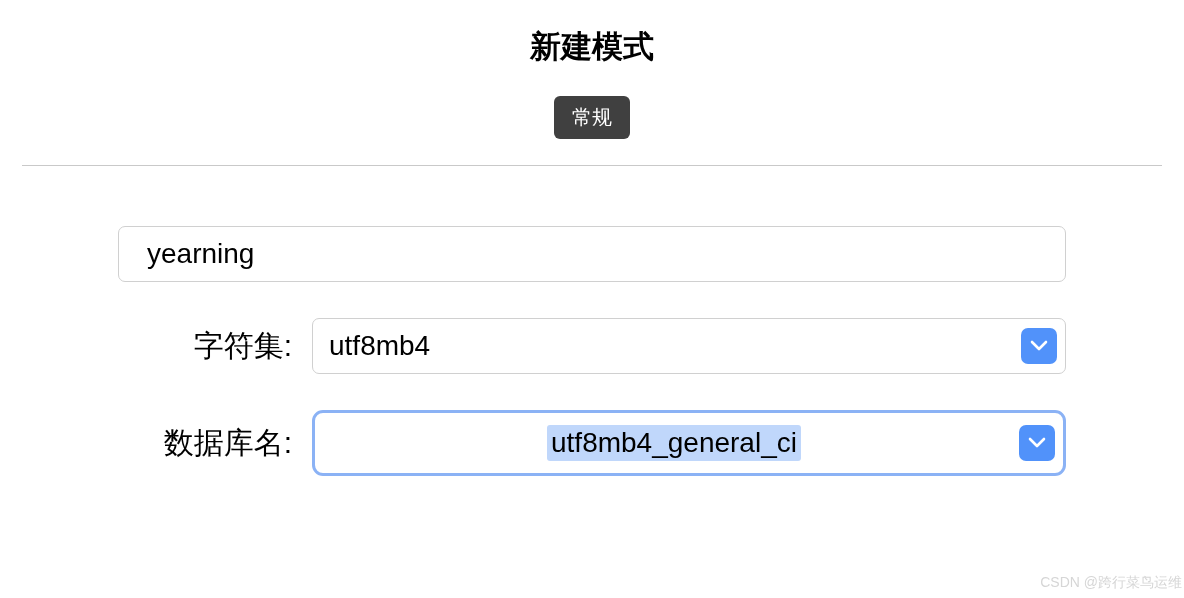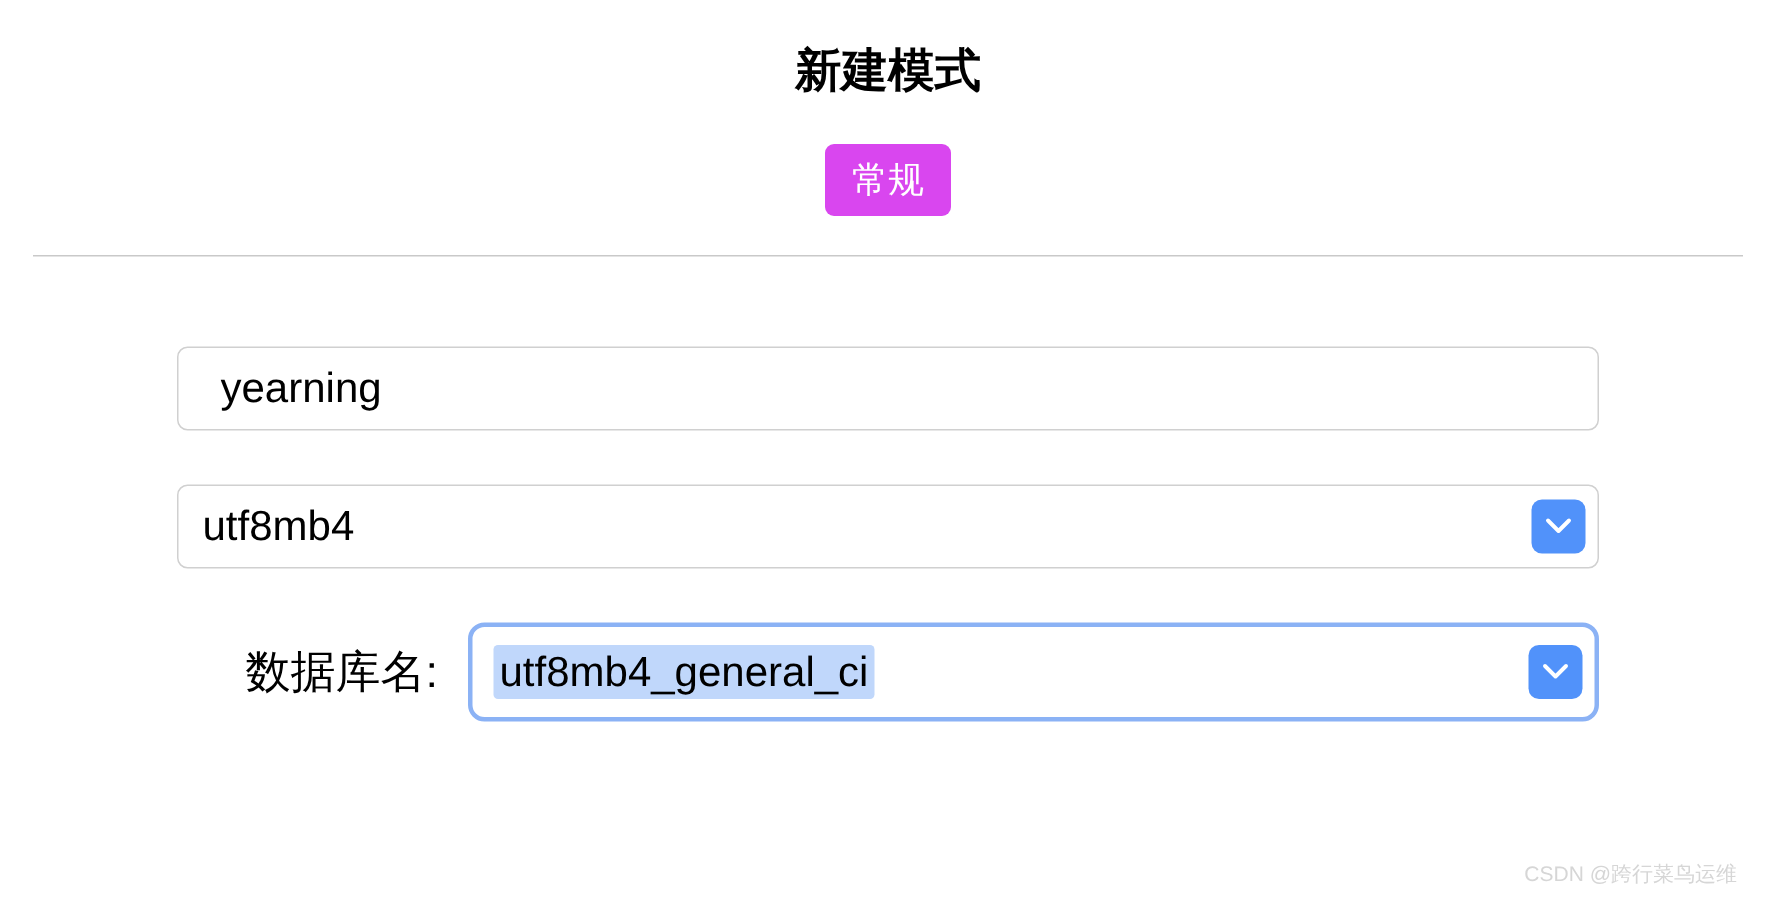--- a/index.html
+++ b/index.html
@@ -24,23 +24,23 @@
       color: #000;
       margin-top: 6px;
       margin-bottom: 28px;
     }
     .tab-row {
       text-align: center;
       margin-bottom: 26px;
     }
     .tab-active {
       display: inline-block;
-      background: #d946ef;
+      background: #404040;
       color: #ffffff;
-      font-size: 24px;
+      font-size: 20px;
       font-weight: 500;
       padding: 8px 18px;
       border-radius: 6px;
     }
     .divider {
       border: none;
       border-top: 1.5px solid #c9c9c9;
       margin: 0;
     }
     .form-area {
@@ -119,21 +119,21 @@
       align-items: center;
       justify-content: center;
       flex-shrink: 0;
     }
     .chevron-btn svg {
       width: 18px;
       height: 12px;
     }
     .watermark {
       position: absolute;
-      right: 26px;
+      right: 2px;
       bottom: 6px;
       font-size: 14px;
       color: #d6d6d6;
       letter-spacing: 0;
     }
   </style>
 </head>
 <body>
 
 <div class="container">
@@ -147,35 +147,36 @@
 
   <div class="form-area">
 
     <div class="form-row">
       <div class="input-wrap">
         <input type="text" class="text-input" value="yearning" style="">
       </div>
     </div>
 
     <div class="form-row">
+      <div class="form-label">字符集:</div>
       <div class="select-wrap">
         <div class="select-value">utf8mb4</div>
         <div class="chevron-btn">
           <svg viewBox="0 0 18 12" fill="none">
               <path d="M2 2 L9 9 L16 2" stroke="#ffffff" stroke-width="2.6" stroke-linecap="round" stroke-linejoin="round"></path>
             </svg>
         </div>
       </div>
     </div>
 
     <div class="form-row">
       <div class="form-label">数据库名:</div>
       <div class="select-wrap select-focused">
         <div class="select-inner">
-          <div style="flex:1;">
+          <div style="flex:1;text-align:center;">
             <span class="select-value highlighted">utf8mb4_general_ci</span>
           </div>
           <div class="chevron-btn">
             <svg viewBox="0 0 18 12" fill="none">
                 <path d="M2 2 L9 9 L16 2" stroke="#ffffff" stroke-width="2.6" stroke-linecap="round" stroke-linejoin="round"></path>
               </svg>
           </div>
         </div>
       </div>
     </div>

